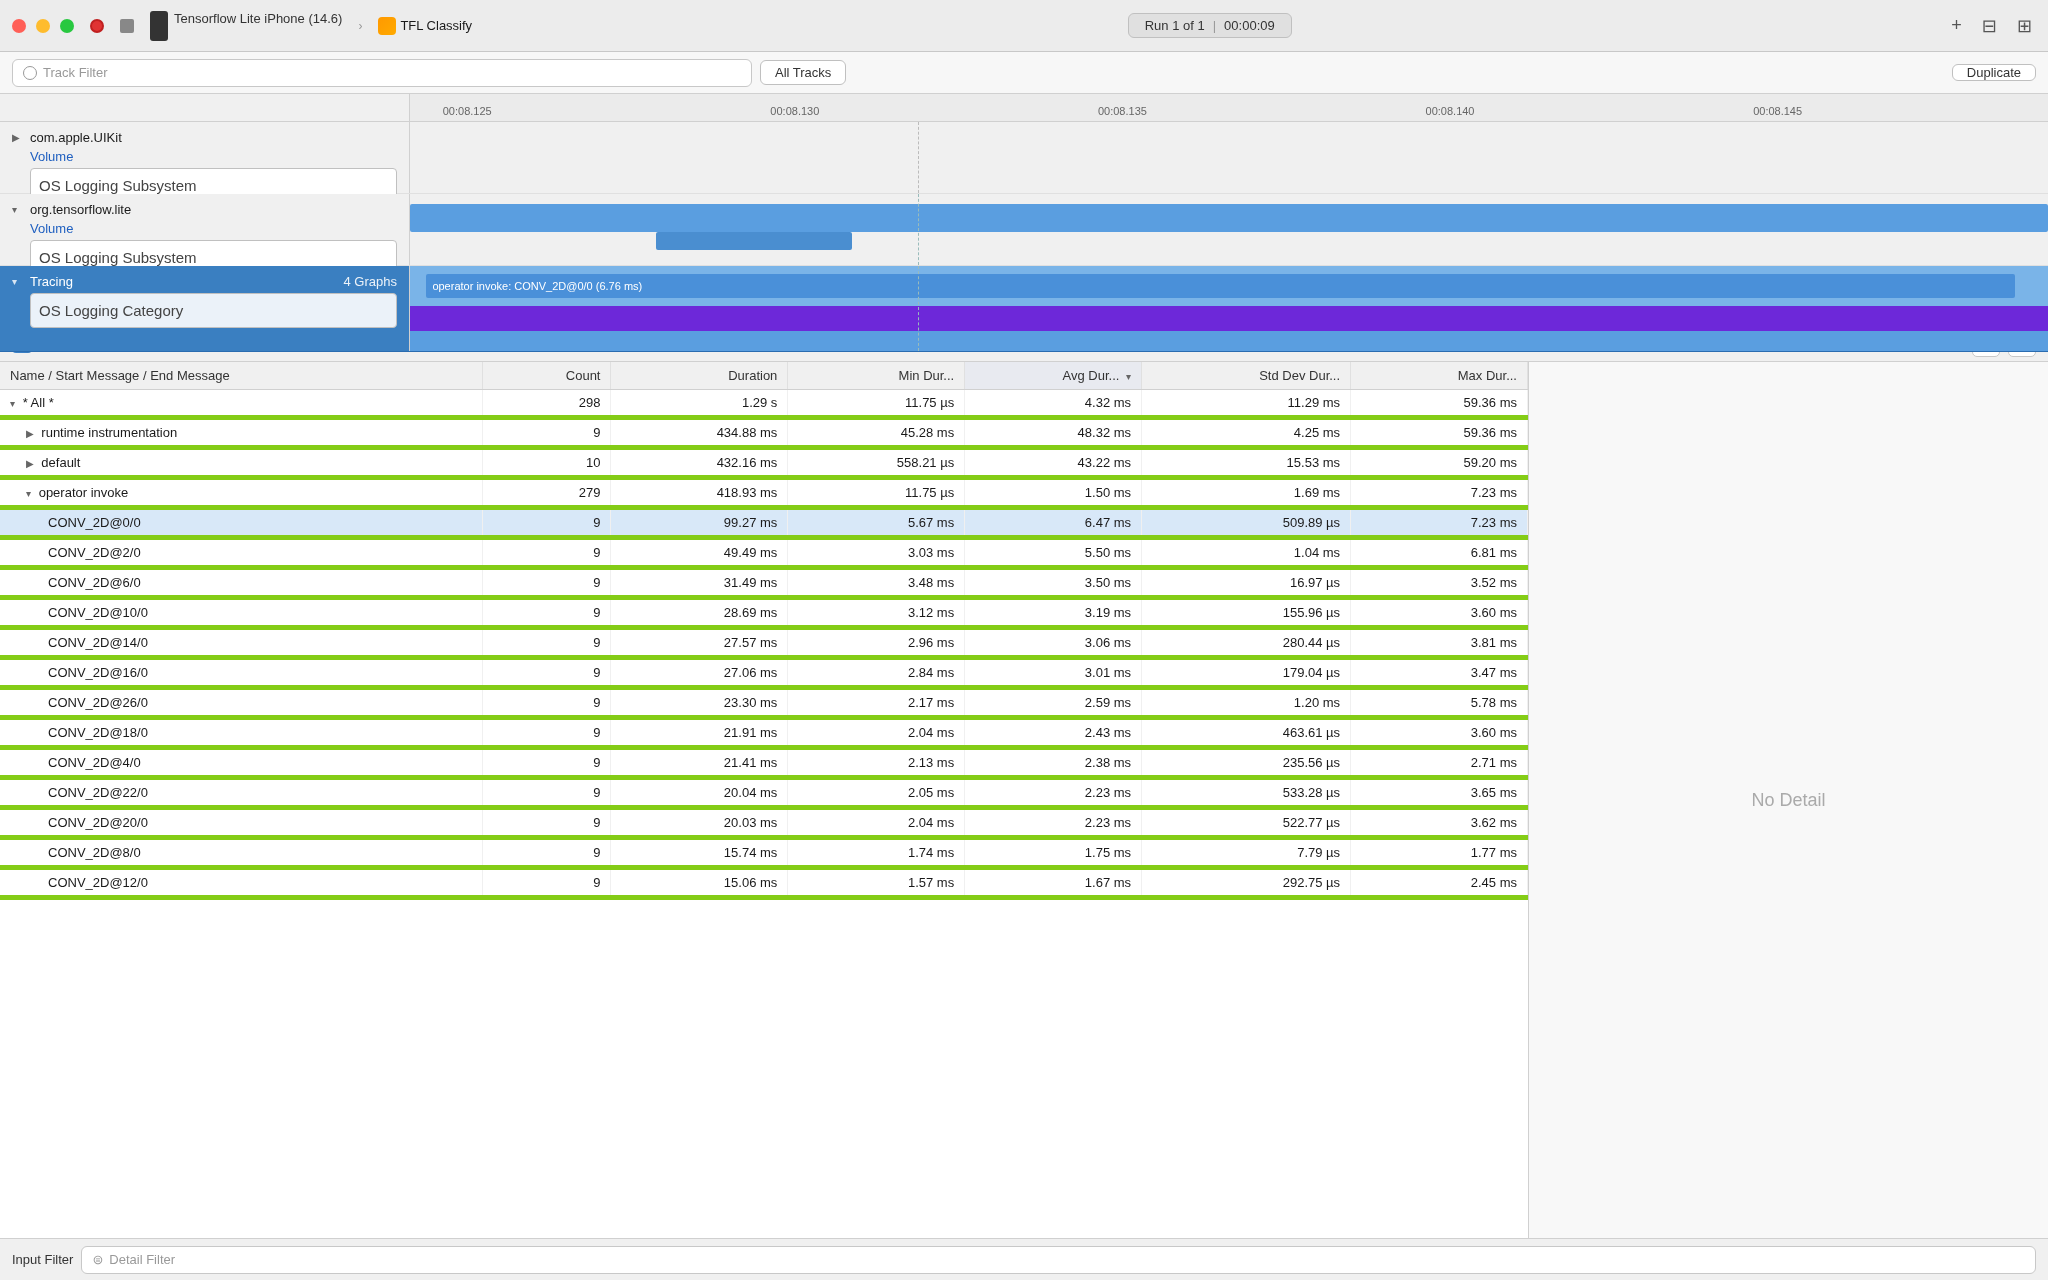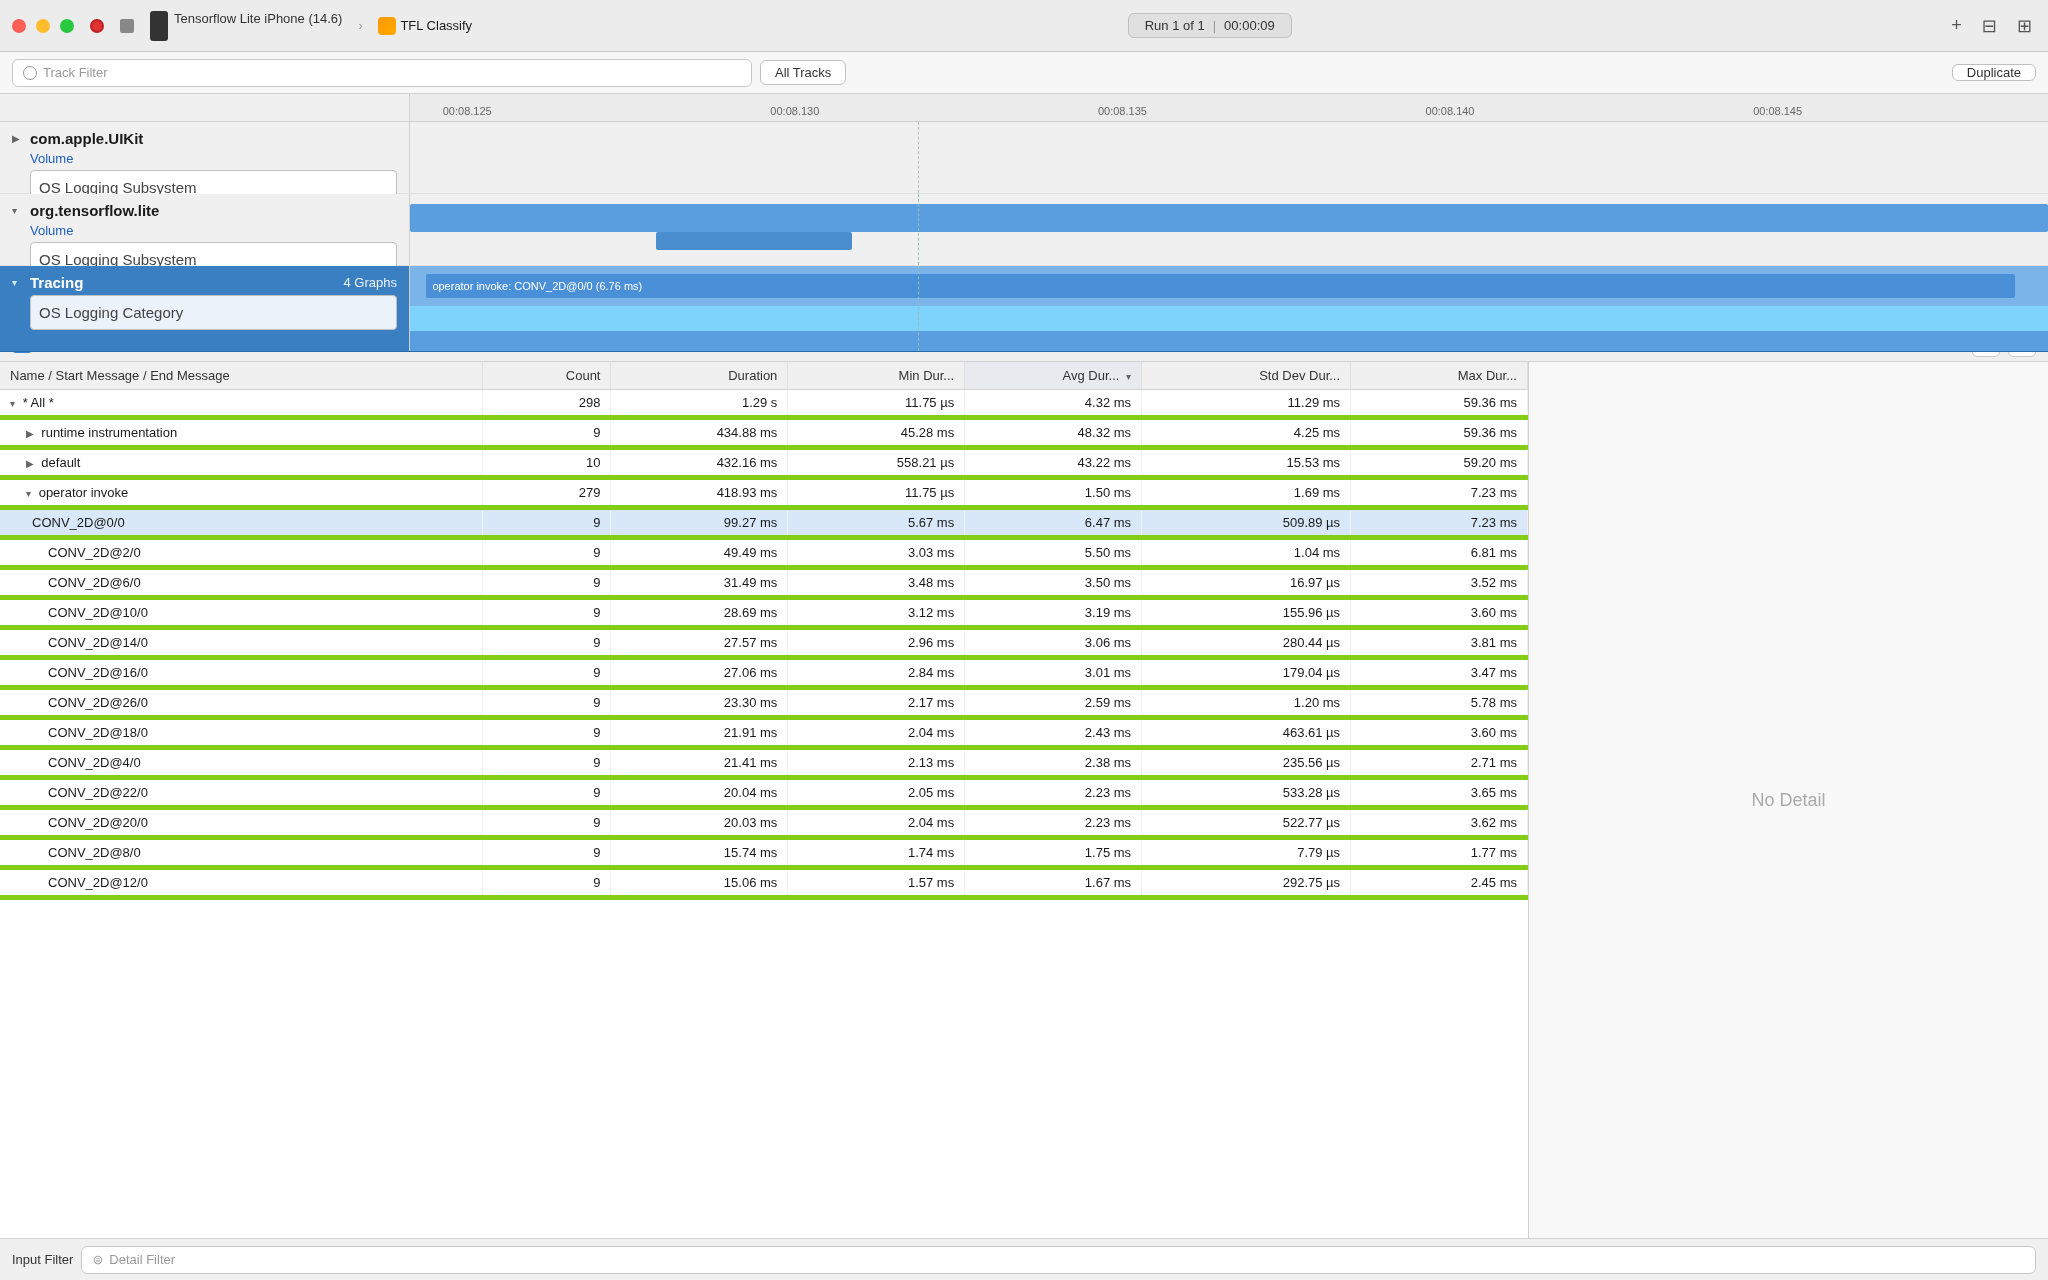--- a/index.html
+++ b/index.html
@@ -186,22 +186,22 @@
       align-items: center;
       gap: 6px;
     }
     .expand-arrow {
       font-size: 10px;
       color: #666;
       cursor: pointer;
       width: 12px;
     }
     .track-name {
-      font-size: 15px;
-      font-weight: 700;
+      font-size: 13px;
+      font-weight: 400;
       color: #1a1a1a;
     }
     .track-name.white { color: white; }
     .volume-label {
       font-size: 13px;
       color: #2060c0;
       font-weight: 500;
       margin-left: 18px;
     }
     .subsystem-badge {
@@ -493,21 +493,21 @@
 
   <div style="display:flex; height:86px; border-bottom:1px solid #2a6cb0;">
     <div class="track-label tracing-label" style="background:#3a7fc1; color:white;">
       <div class="track-name-row">
         <span class="expand-arrow" style="color:rgba(255,255,255,0.8);">▾</span>
         <span class="track-name white">Tracing</span>
         <span class="graphs-count">4 Graphs</span>
       </div>
       <span class="subsystem-badge white-bg">OS Logging Category</span>
     </div>
-    <div class="track-content" style="background:#7dd3fc;">
+    <div class="track-content" style="background:#6d28d9;">
 
       <div style="position:absolute;left:0;top:0;right:0;height:40px;background:#7ab4e8;"></div>
 
       <div class="conv-bar" style="left:1%;top:8px;right:2%;height:24px;">
         <span>operator invoke: CONV_2D@0/0 (6.76 ms)</span>
       </div>
 
       <div style="position:absolute;left:0;bottom:0;right:0;height:20px;background:#5a9ee0;"></div>
       <div style="position:absolute;left:31%;top:0;bottom:0;border-left:1px dashed #9bb;"></div>
     </div>
@@ -602,21 +602,21 @@
       <span>operator invoke</span>
     </td>
     <td class="num">279</td>
     <td class="num">418.93 ms</td>
     <td class="num">11.75 µs</td>
     <td class="num">1.50 ms</td>
     <td class="num">1.69 ms</td>
     <td class="num">7.23 ms</td>
   </tr>
             <tr class="selected">
-    <td class="name-col" style="padding-left:28px;">
+    <td class="name-col" style="padding-left:44px;">
       <span class="expand-btn"></span>
       <span>CONV_2D@0/0</span>
     </td>
     <td class="num">9</td>
     <td class="num">99.27 ms</td>
     <td class="num">5.67 ms</td>
     <td class="num">6.47 ms</td>
     <td class="num">509.89 µs</td>
     <td class="num">7.23 ms</td>
   </tr>

